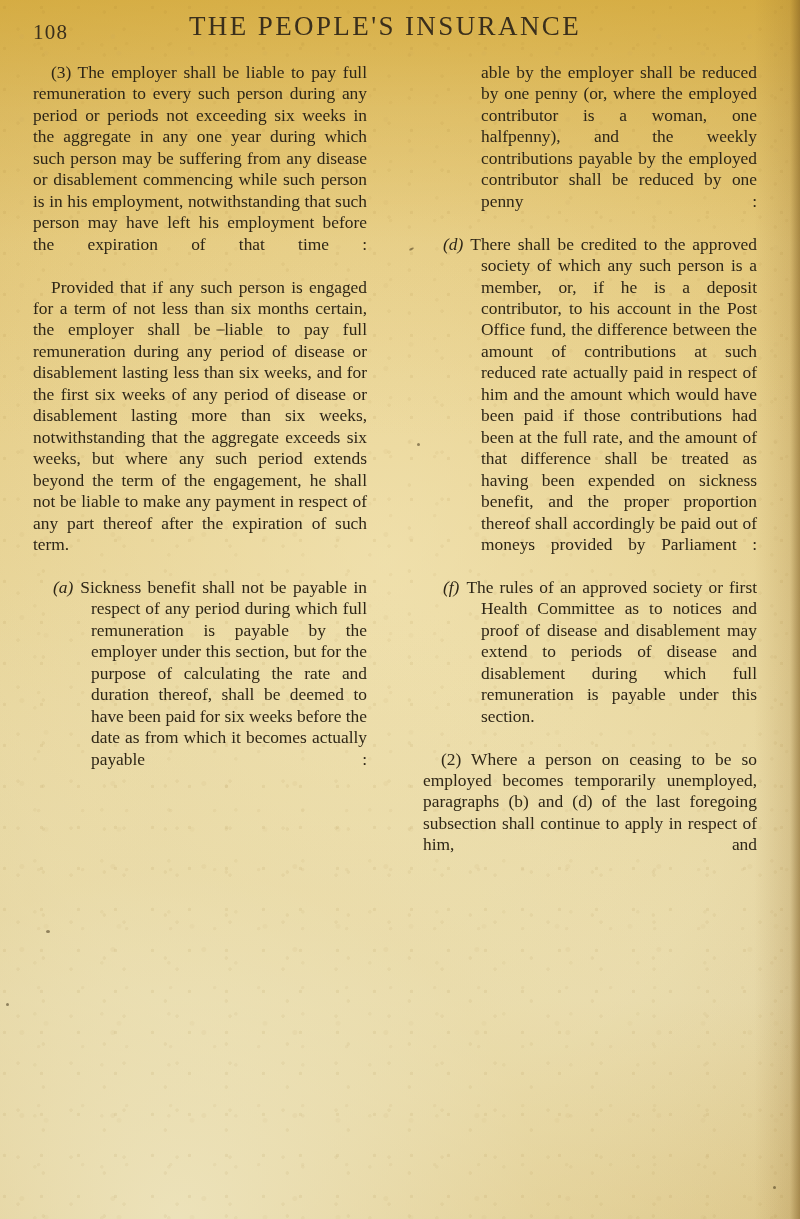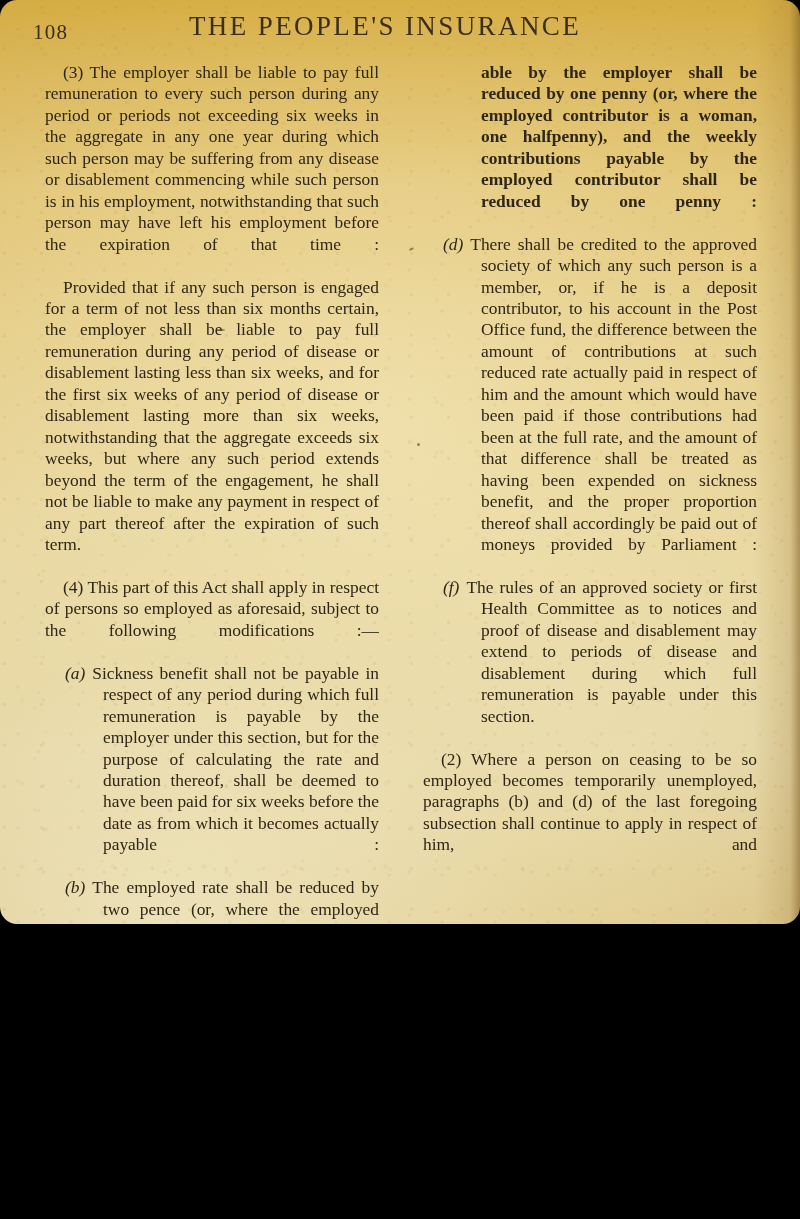--- a/index.html
+++ b/index.html
@@ -5,36 +5,35 @@
 <style>
   html, body {
     margin: 0;
     padding: 0;
     background: #000;
   }
 
   .page {
     position: relative;
     width: 800px;
-    height: 924px;
+    height: 1219px;
     overflow: hidden;
     background-color: #e3c97e;
     background-image:
       
       linear-gradient(to left, rgba(120,85,25,0.55) 0px, rgba(140,100,35,0.18) 10px, rgba(160,120,50,0.0) 46px),
       
       linear-gradient(to bottom, rgba(206,160,44,0.62) 0%, rgba(206,164,58,0.34) 9%, rgba(214,180,90,0.10) 20%, rgba(230,210,150,0.00) 36%),
       
       radial-gradient(ellipse 120% 75% at 22% 100%, rgba(238,229,191,0.88) 0%, rgba(233,218,166,0.46) 38%, rgba(228,205,135,0.0) 72%),
       
       radial-gradient(ellipse 92% 80% at 48% 46%, rgba(245,232,186,0.55) 0%, rgba(230,205,133,0.12) 55%, rgba(186,146,58,0.30) 100%),
       linear-gradient(to bottom, #e7c871 0%, #e6cd86 26%, #e9d9a4 58%, #eadfb6 82%, #e5d49f 100%);
     font-family: "Liberation Serif", "DejaVu Serif", serif;
     color: #2b2418;
-    border-radius: 17px;
   }
 
   
   .grain {
     position: absolute;
     inset: 0;
     pointer-events: none;
     opacity: 0.30;
     background-image:
       radial-gradient(circle at 12% 18%, rgba(150,110,40,0.30) 0 1.5px, transparent 2px),
@@ -86,21 +85,21 @@
   .col {
     position: absolute;
     top: 0;
     width: 334px;
     font-size: 17.4px;
     line-height: 21.45px;
     text-align: justify;
     text-justify: inter-word;
     color: #2e2617;
   }
-  .col-left  { left: 45px; }
+  .col-left  { left: 33px; }
   .col-right { left: 423px; }
 
   p.para {
     margin: 0;
     text-align: justify;
   }
   p.para.indent { text-indent: 18px; }
 
   
   .clause {
@@ -109,21 +108,20 @@
     text-indent: -38px;
     text-align: justify;
   }
   .clause .mark {
     font-style: italic;
     padding-right: 7px;
   }
   .clause.cont {
     text-indent: 0;
     padding-left: 58px;
-    font-weight: bold;
   }
 
   
   .para::after, .clause::after {
     content: "";
     display: inline-block;
     width: 100%;
   }
 
   
@@ -144,29 +142,25 @@
   <div class="head">
     <div class="folio">108</div>
     <div class="head-title">THE PEOPLE'S INSURANCE</div>
   </div>
 
   <div class="cols">
 
     <div class="col col-left">
       <p class="para indent">(3) The employer shall be liable to pay full remuneration to every such person during any period or periods not exceeding six weeks in the aggregate in any one year during which such person may be suffering from any disease or disablement commencing while such person is in his employment, notwithstanding that such person may have left his employment before the expiration of that time :</p>
       <p class="para indent">Provided that if any such person is engaged for a term of not less than six months certain, the employer shall be liable to pay full remuneration during any period of disease or disablement lasting less than six weeks, and for the first six weeks of any period of disease or disablement lasting more than six weeks, notwithstanding that the aggregate exceeds six weeks, but where any such period extends beyond the term of the engagement, he shall not be liable to make any payment in respect of any part thereof after the expiration of such term.</p>
-      <p class="para indent lastline-block">(4) This part of this Act shall apply in respect of persons so employed as aforesaid, subject to the following modifications :—</p>
 
       <p class="clause">
         <span class="mark">(a)</span><span>Sickness benefit shall not be payable in respect of any period during which full remuneration is payable by the employer under this section, but for the purpose of calculating the rate and duration thereof, shall be deemed to have been paid for six weeks before the date as from which it becomes actually payable :</span>
       </p>
 
-      <p class="clause">
-        <span class="mark">(b)</span><span>The employed rate shall be reduced by two pence (or, where the employed contributor is a woman, one penny halfpenny) :</span>
-      </p>
 
     </div>
 
     <div class="col col-right">
       <p class="clause cont">able by the employer shall be reduced by one penny (or, where the employed contributor is a woman, one halfpenny), and the weekly contributions payable by the employed contributor shall be reduced by one penny :</p>
 
       <p class="clause">
         <span class="mark">(d)</span><span>There shall be credited to the approved society of which any such person is a member, or, if he is a deposit contributor, to his account in the Post Office fund, the difference between the amount of contributions at such reduced rate actually paid in respect of him and the amount which would have been paid if those contributions had been at the full rate, and the amount of that difference shall be treated as having been expended on sickness benefit, and the proper proportion thereof shall accordingly be paid out of moneys provided by Parliament :</span>
       </p>
 

